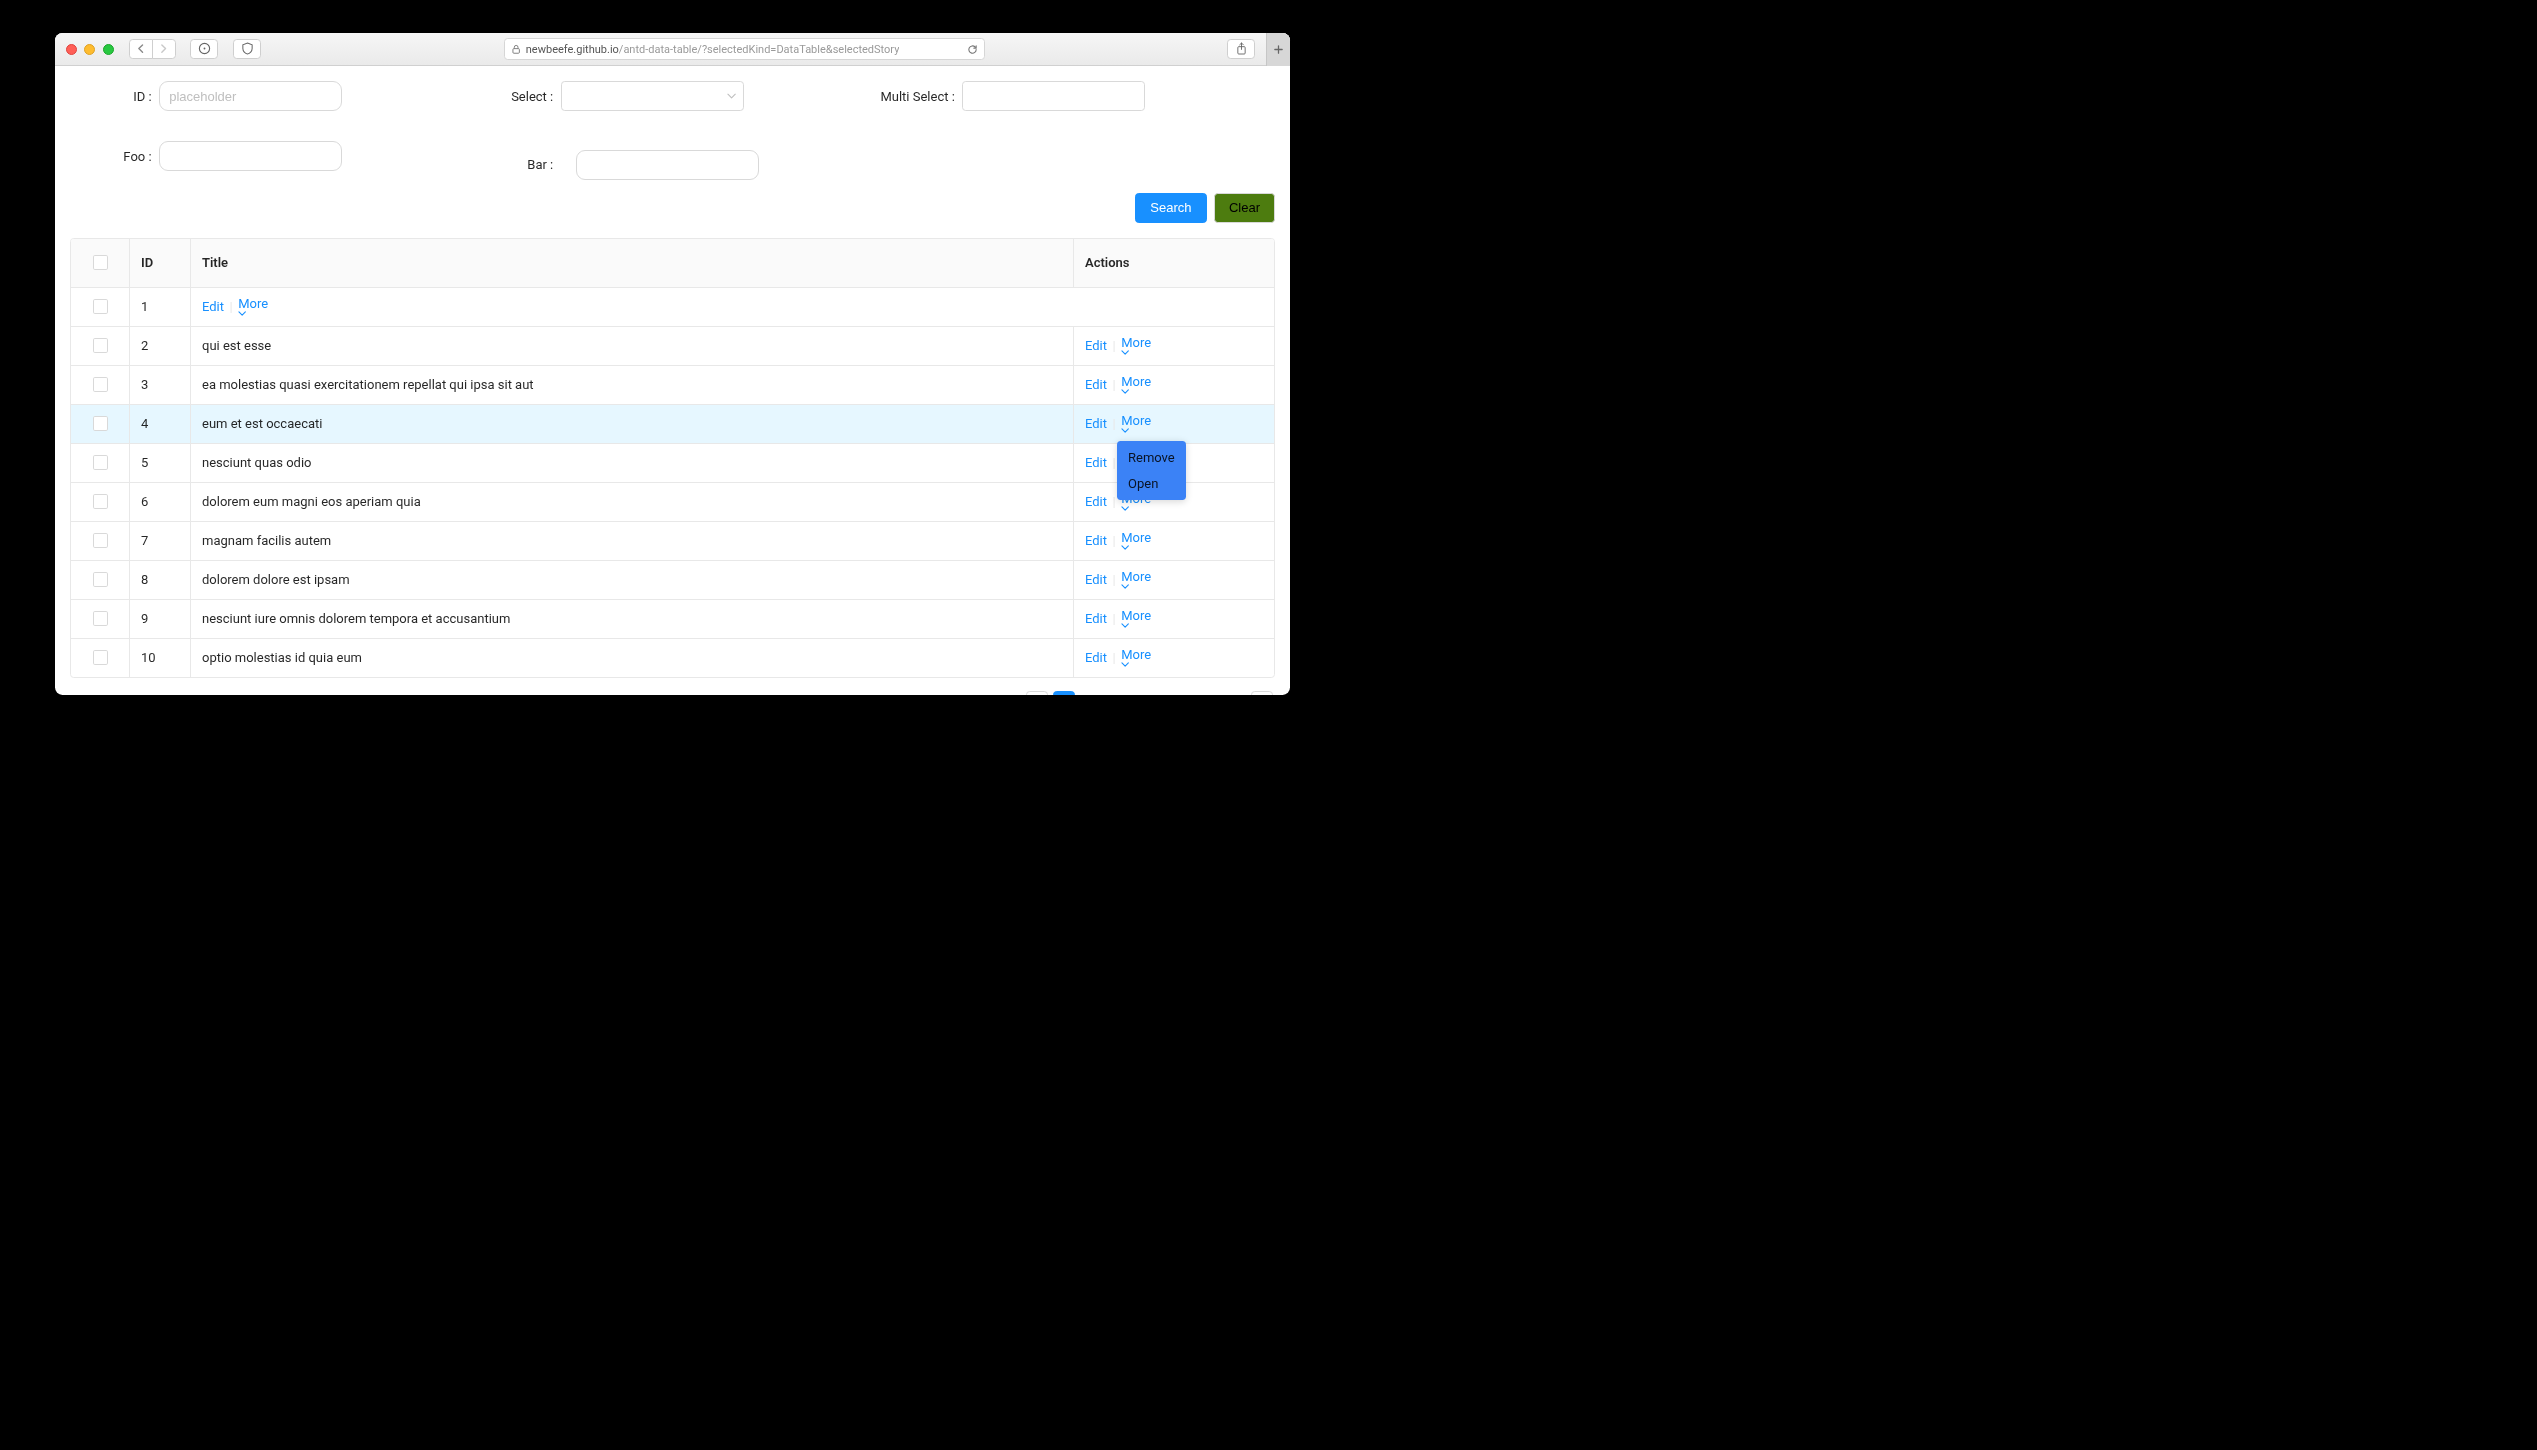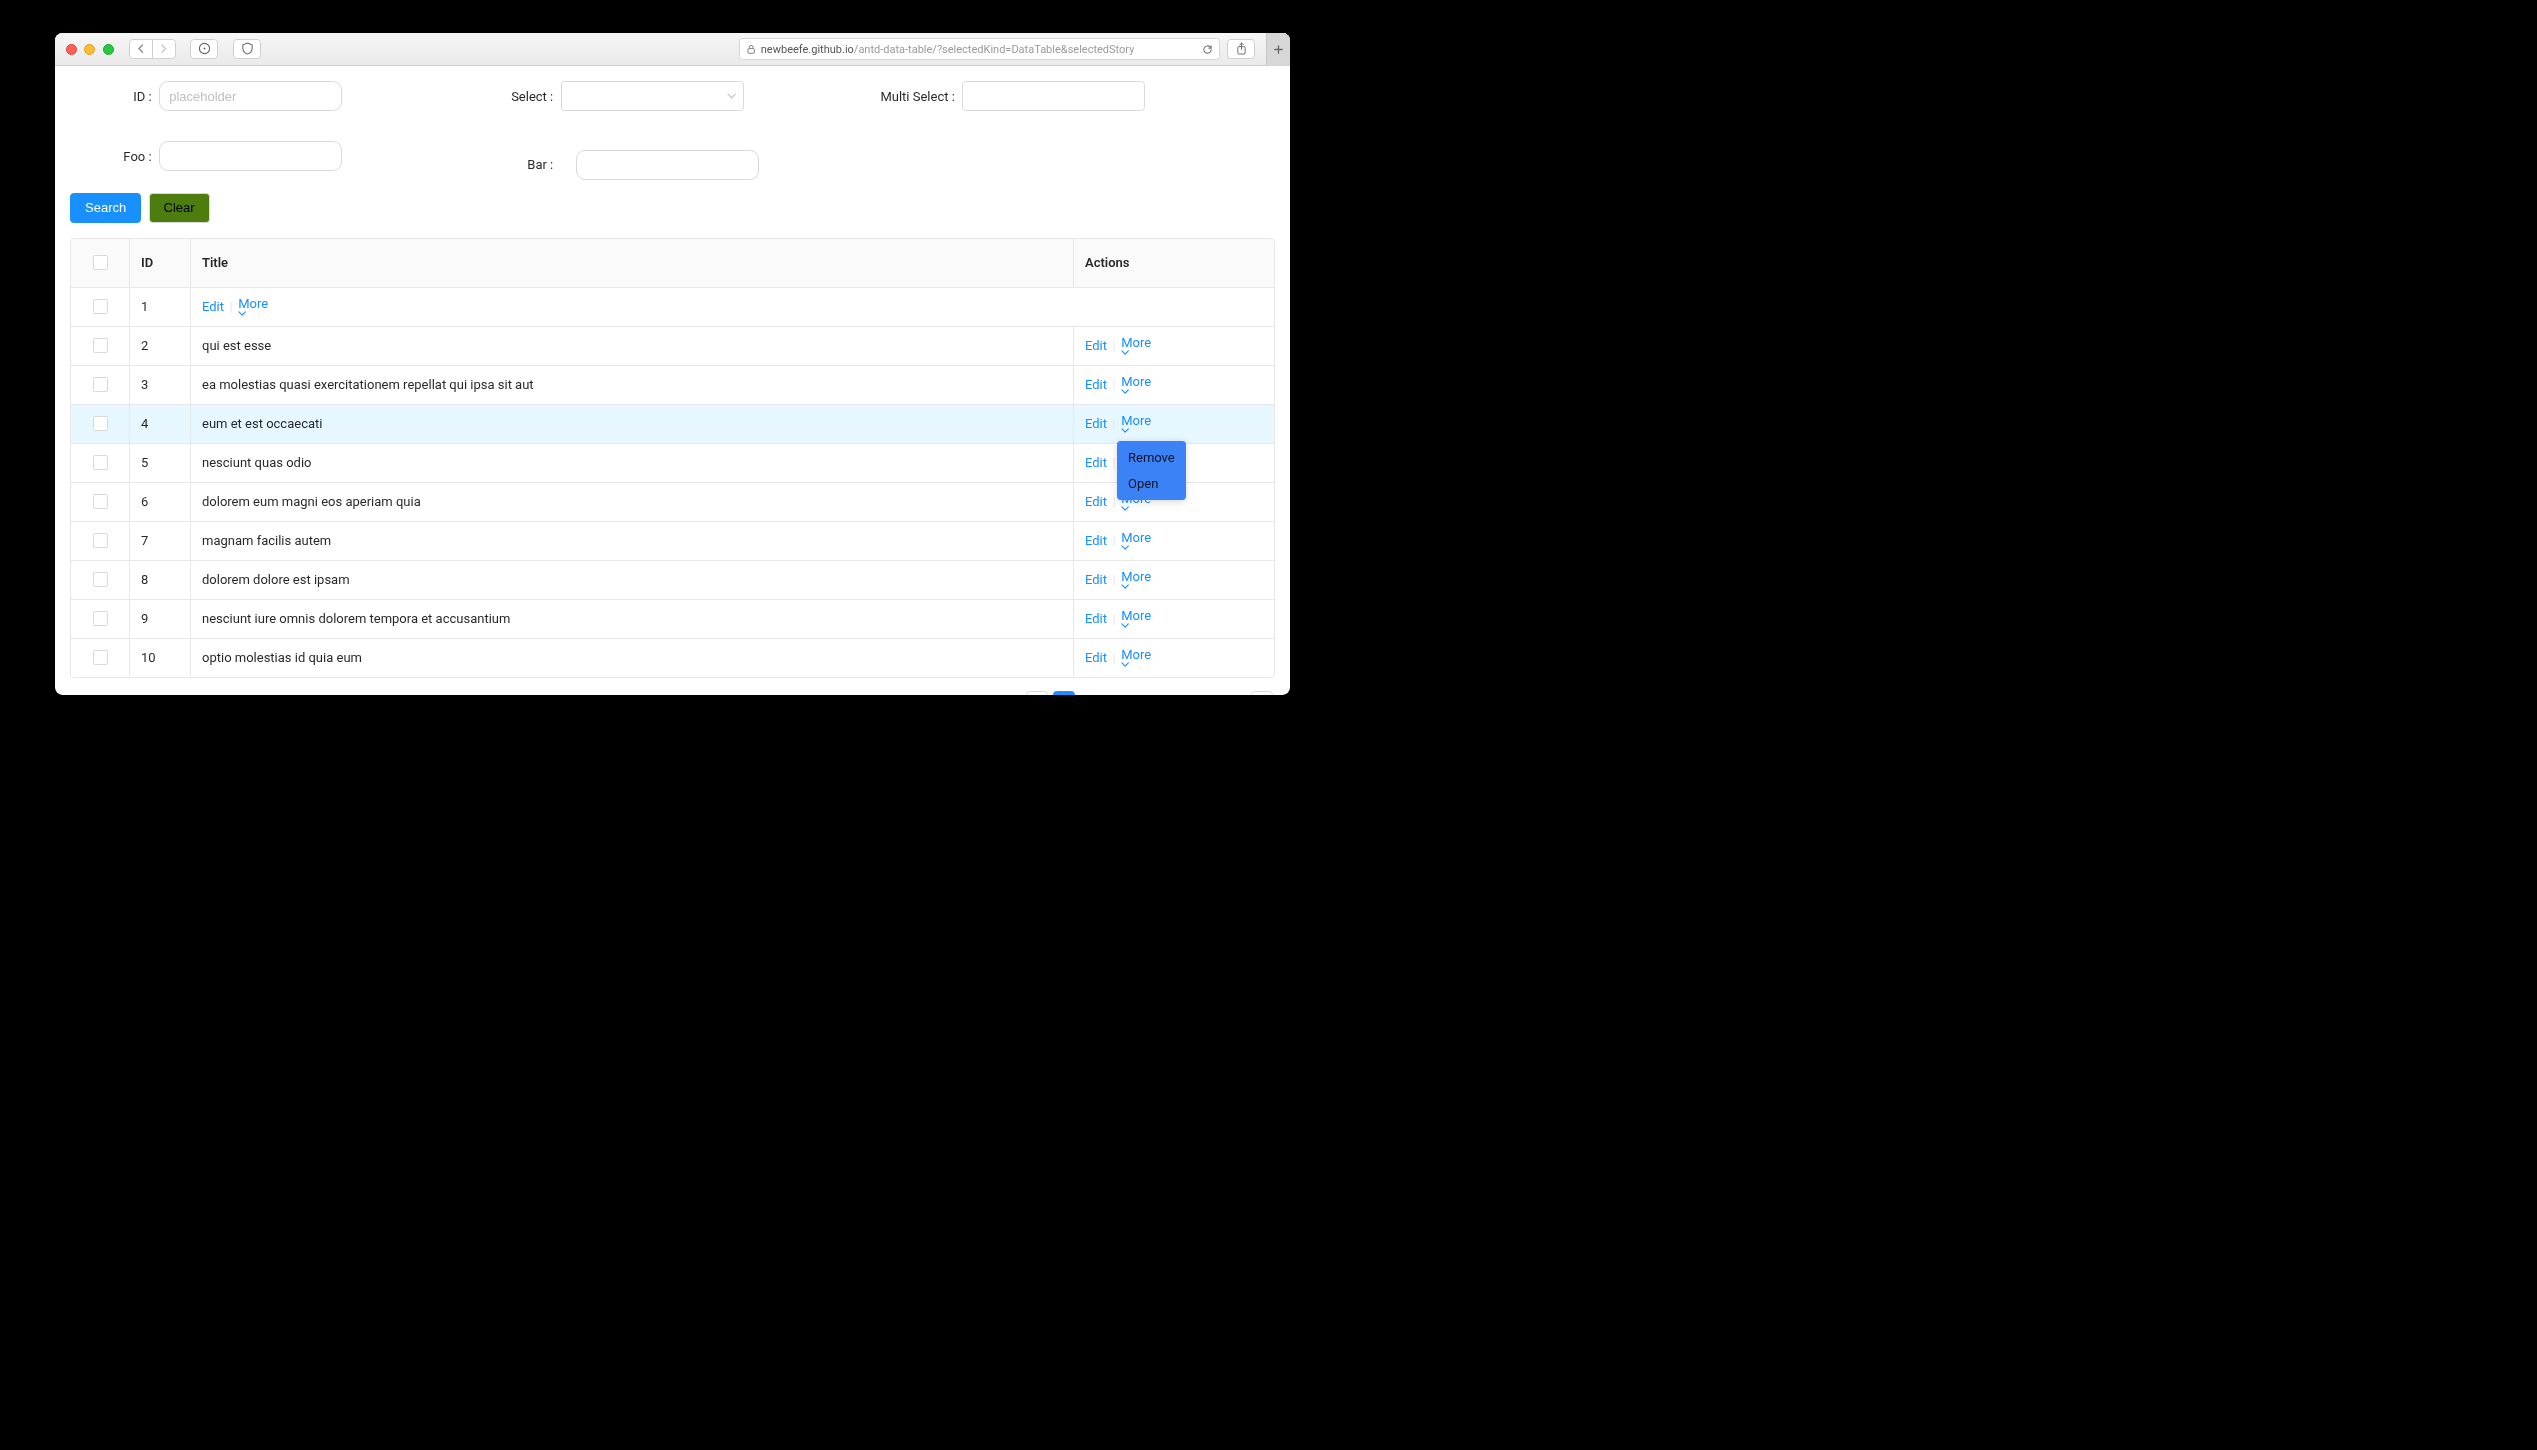--- a/index.html
+++ b/index.html
@@ -57,21 +57,21 @@
   background: #fff;
   border: 0.9px solid #cfcfcf;
   border-radius: 3.7px;
   display: flex; align-items: center; justify-content: center;
   color: #555;
   margin-left: 7.4px;
 }
 .addr-wrap {
   flex: 1;
   display: flex;
-  justify-content: flex-end;
+  justify-content: center;
 }
 .addr {
   width: 481px;
   height: 22px;
   background: #fff;
   border: 0.9px solid #d6d6d6;
   border-radius: 3.7px;
   display: flex;
   align-items: center;
   padding: 0 7.4px;
@@ -147,20 +147,21 @@
 .select-caret {
   position: absolute;
   right: 7.4px; top: 50%;
   transform: translateY(-50%);
   color: #bfbfbf;
   pointer-events: none;
 }
 
 .btn-row {
   display: flex;
+  justify-content: flex-end;
   gap: 7.4px;
   margin: 13px 0 15px 0;
 }
 .btn {
   height: 30px;
   border-radius: 3.7px;
   padding: 0 14px;
   font-size: 13px;
   border: 0.9px solid #d9d9d9;
   background: #4d7c0f;

